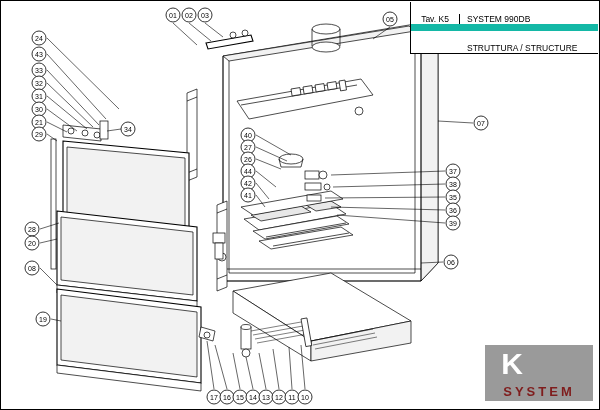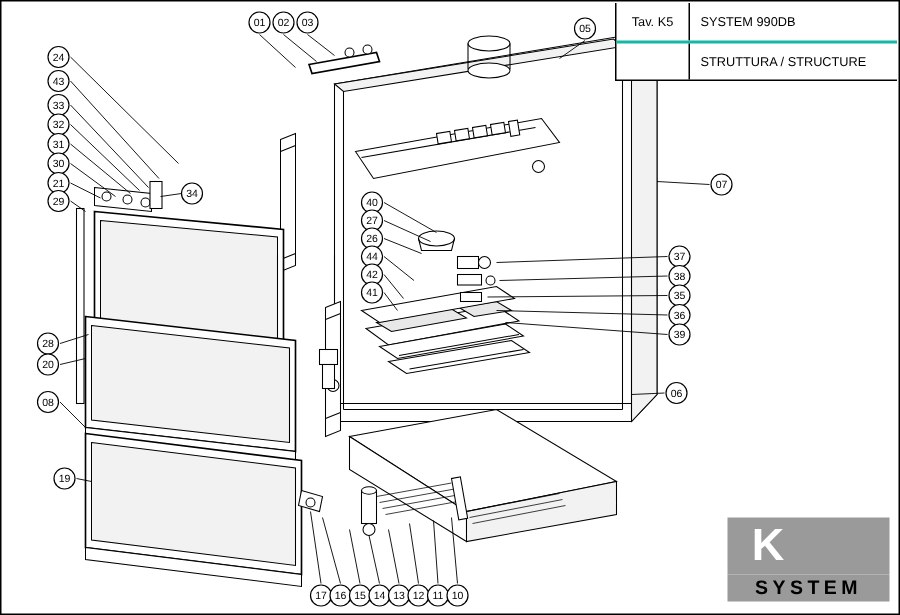--- a/index.html
+++ b/index.html
@@ -18,22 +18,22 @@
   }
   
   .title-block{
     position:absolute;right:1px;top:1px;
     width:188px;height:52px;
     border-left:1px solid #000;border-bottom:1px solid #000;
     box-sizing:border-box;
     display:flex;flex-direction:column;
     background:#fff;z-index:40;
   }
-  .tb-row{display:flex;flex:1;}
-  .tb-row + .tb-row{border-top:2px solid #14b8a6;}
+  .tb-row{display:flex;flex:1;align-items:flex-end;}
+  .tb-row + .tb-row{border-top:7px solid #14b8a6;}
   .tb-cell-left{
     width:48px;display:flex;align-items:center;justify-content:center;
     font-size:8.5px;color:#000;border-right:1px solid #000;
   }
   .tb-cell-right{
     flex:1;display:flex;align-items:center;padding-left:7px;
     font-size:8.5px;color:#000;
   }
   
   .logo{
@@ -44,21 +44,21 @@
     position:absolute;left:0;top:0;width:108px;height:38px;
     background:#9a9a9a;
   }
   .logo .k{
     position:absolute;left:4px;top:2px;width:46px;height:34px;
     color:#fff;font-size:30px;font-weight:bold;line-height:34px;
     text-align:center;font-family:"Liberation Sans",sans-serif;
   }
   .logo .word{
     position:absolute;left:0;top:38px;width:108px;height:18px;
-    background:#9a9a9a;color:#000000;font-size:13px;letter-spacing:3px;
+    background:#9a9a9a;color:#7f1d1d;font-size:13px;letter-spacing:3px;
     text-align:center;line-height:18px;font-weight:bold;
   }
   
   svg#dwg{position:absolute;left:0;top:0;width:600px;height:410px;z-index:10;}
   .ln{stroke:#000;fill:none;}
   .thin{stroke-width:0.7;}
   .med{stroke-width:1.1;}
   .lead{stroke:#000;stroke-width:0.6;fill:none;}
   .fillw{fill:#ffffff;}
   .filll{fill:#f2f2f2;}

